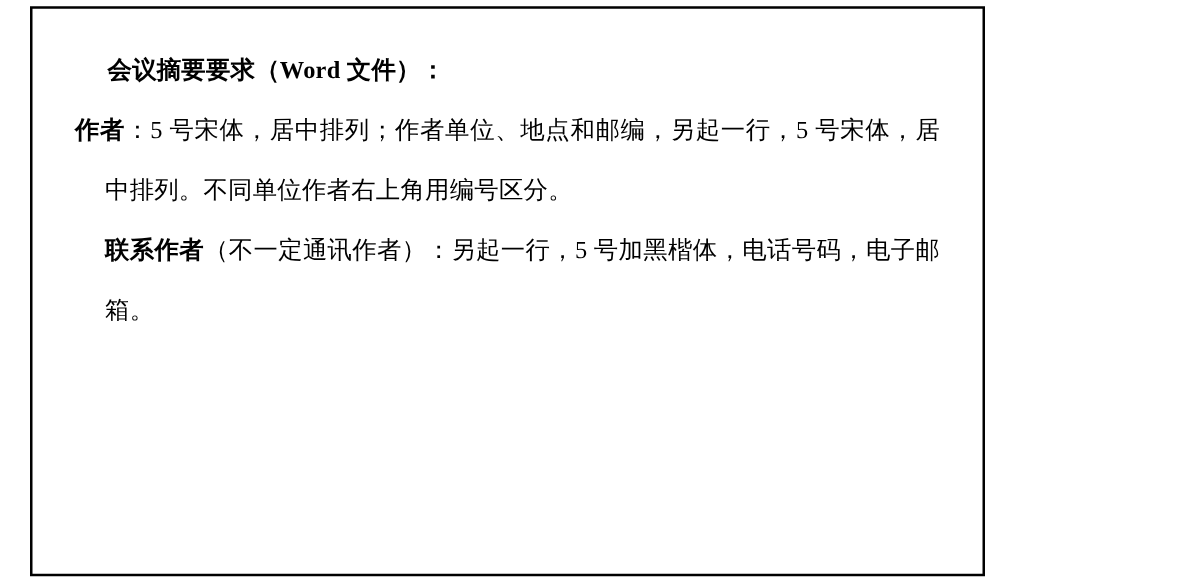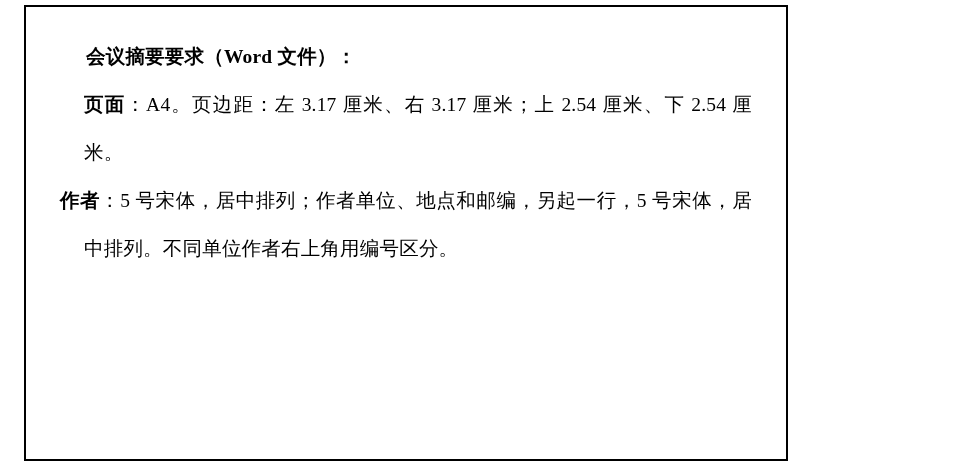--- a/index.html
+++ b/index.html
@@ -62,23 +62,23 @@
 </style>
 </head>
 <body>
 
 <div class="page">
   <div class="doc-box">
     <div class="doc-inner">
 
       <p class="line heading">会议摘要要求（Word 文件）：</p>
 
-      <p class="line indent"><span class="b">页面</span>：A4。页边距：左 3.17 厘米、右 3.17 厘米；上 2.54 厘米、下 2.54 厘米。</p>
 
 
       <p class="line hang"><span class="b">作者</span>：5 号宋体，居中排列；作者单位、地点和邮编，另起一行，5 号宋体，居中排列。不同单位作者右上角用编号区分。</p>
 
+      <p class="line indent"><span class="b">联系作者</span>（不一定通讯作者）：另起一行，5 号加黑楷体，电话号码，电子邮箱。</p>
 
 
 
     </div>
   </div>
 </div>
 
 </body></html>

